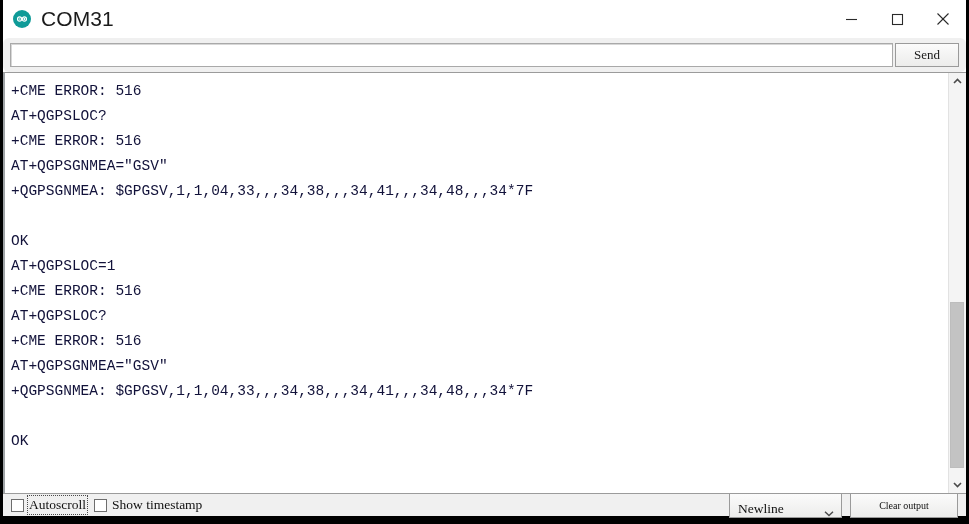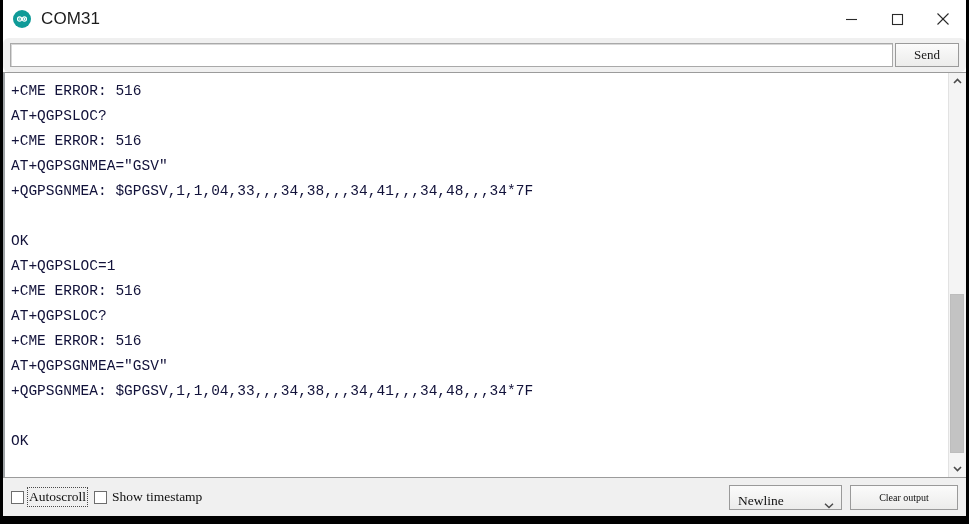--- a/index.html
+++ b/index.html
@@ -47,21 +47,21 @@
     height: 18px;
     border-radius: 50%;
     background: #0f9b98;
     display: flex;
     align-items: center;
     justify-content: center;
     flex: 0 0 auto;
   }
   .app-icon svg { display: block; }
   .title-text {
-    font-size: 17px;
+    font-size: 21px;
     color: #1b1b1b;
     font-family: "Liberation Sans", sans-serif;
     letter-spacing: 0.1px;
   }
   .win-controls {
     margin-left: auto;
     display: flex;
     height: 38px;
   }
   .win-btn {
@@ -175,21 +175,21 @@
     position: absolute;
     left: 1px;
     width: 14px;
     background: #c3c3c3;
     border: 1px solid #bdbdbd;
     box-sizing: border-box;
   }
 
   
   .statusbar {
-    height: 38px;
+    height: 22px;
     flex: 0 0 auto;
     background: #f0f0f0;
     display: flex;
     align-items: center;
     padding: 0 8px;
     box-sizing: border-box;
     gap: 8px;
   }
   .chk-group {
     display: flex;

